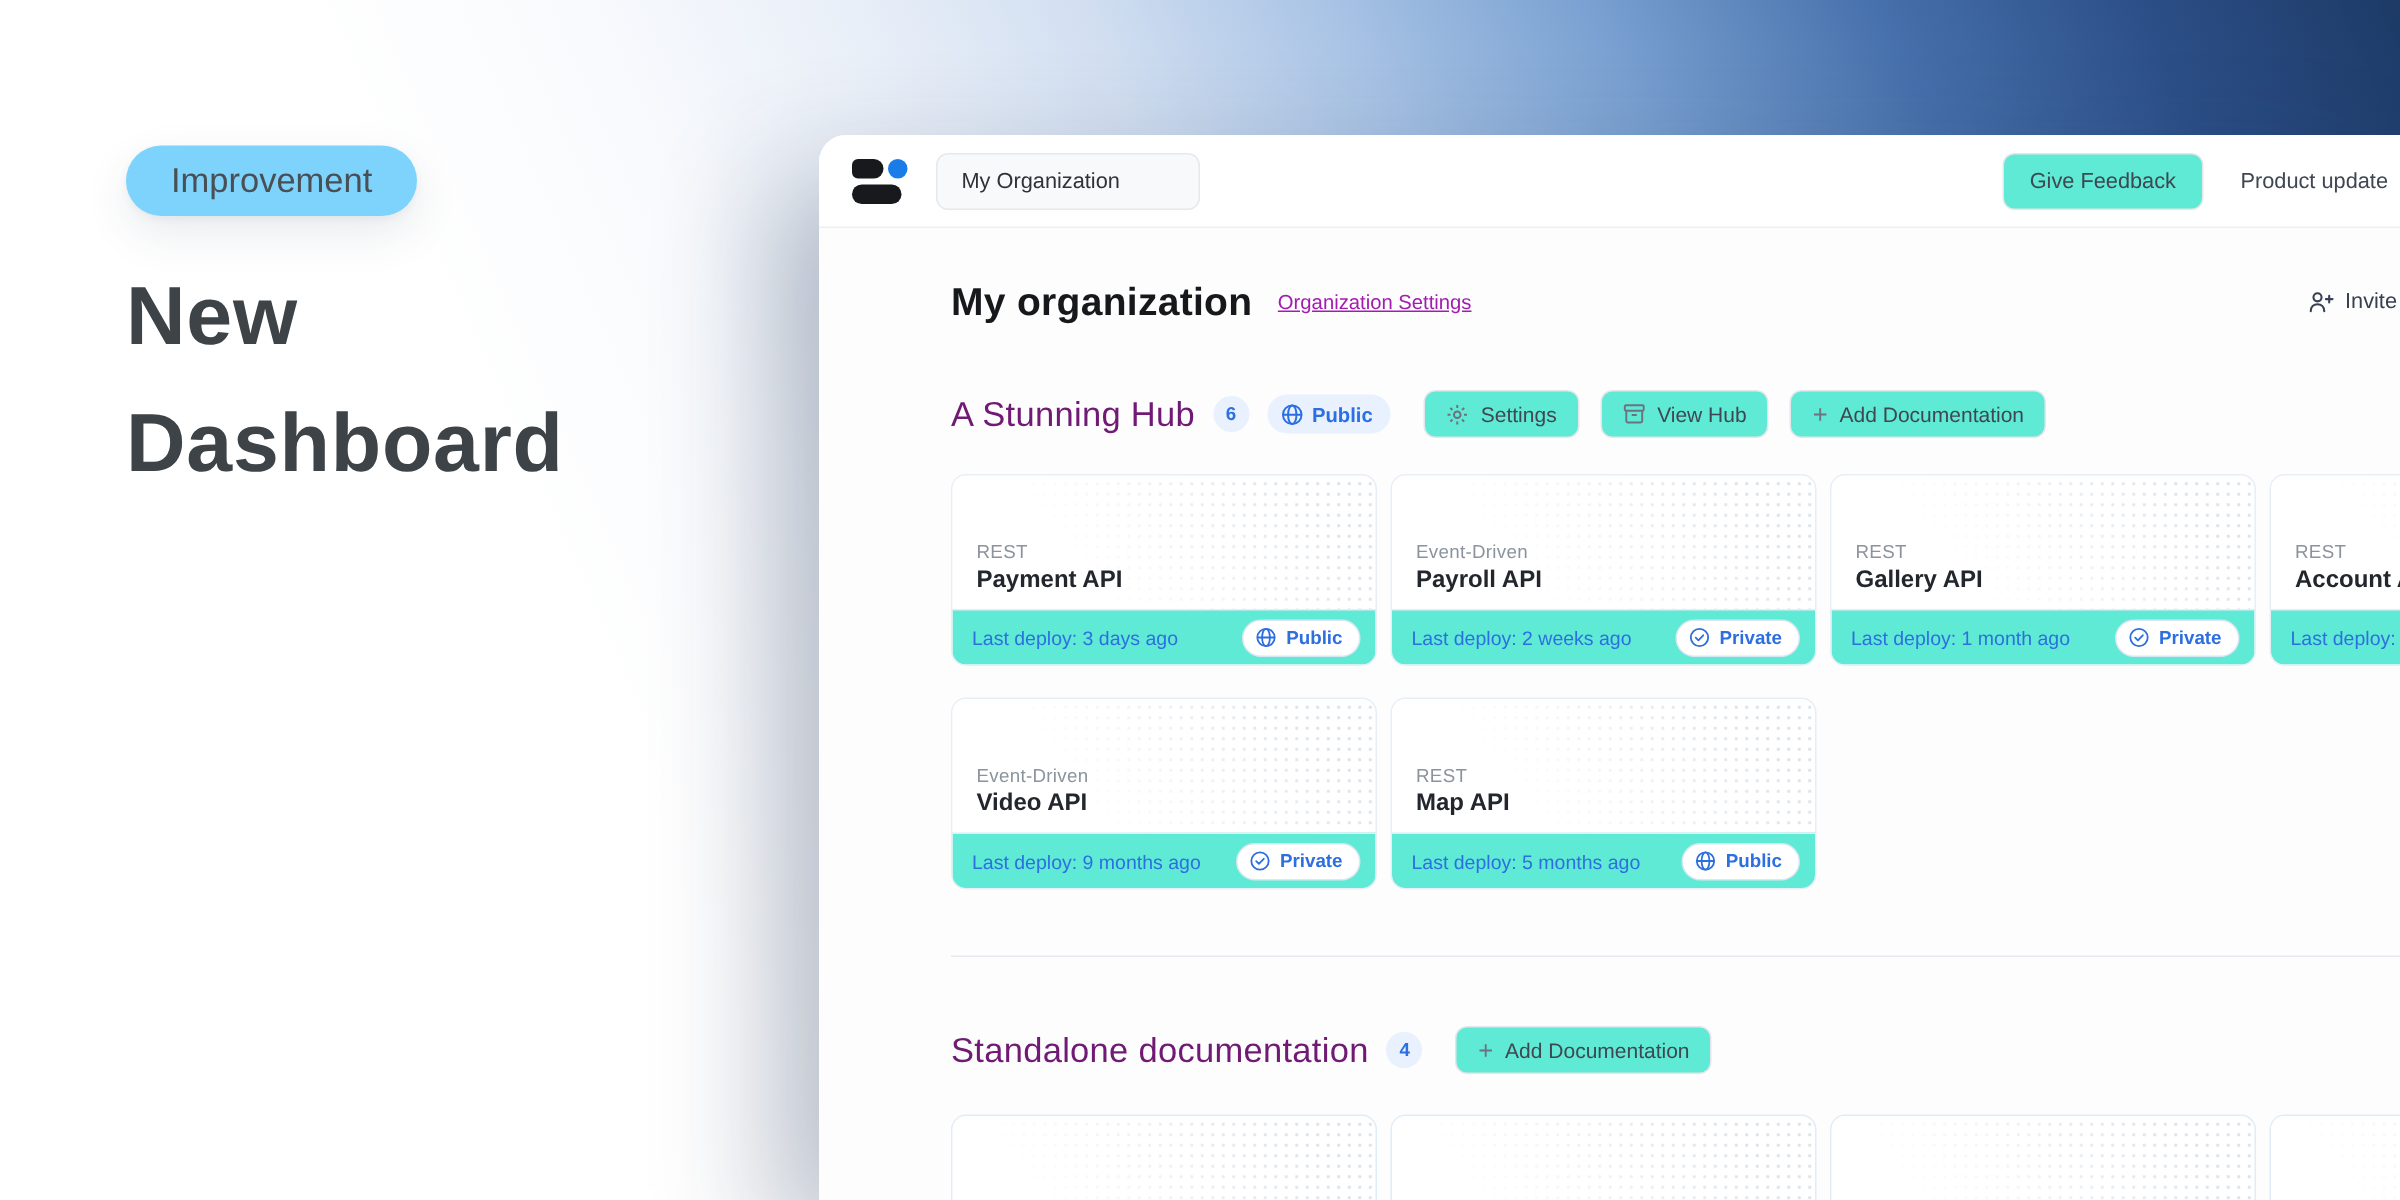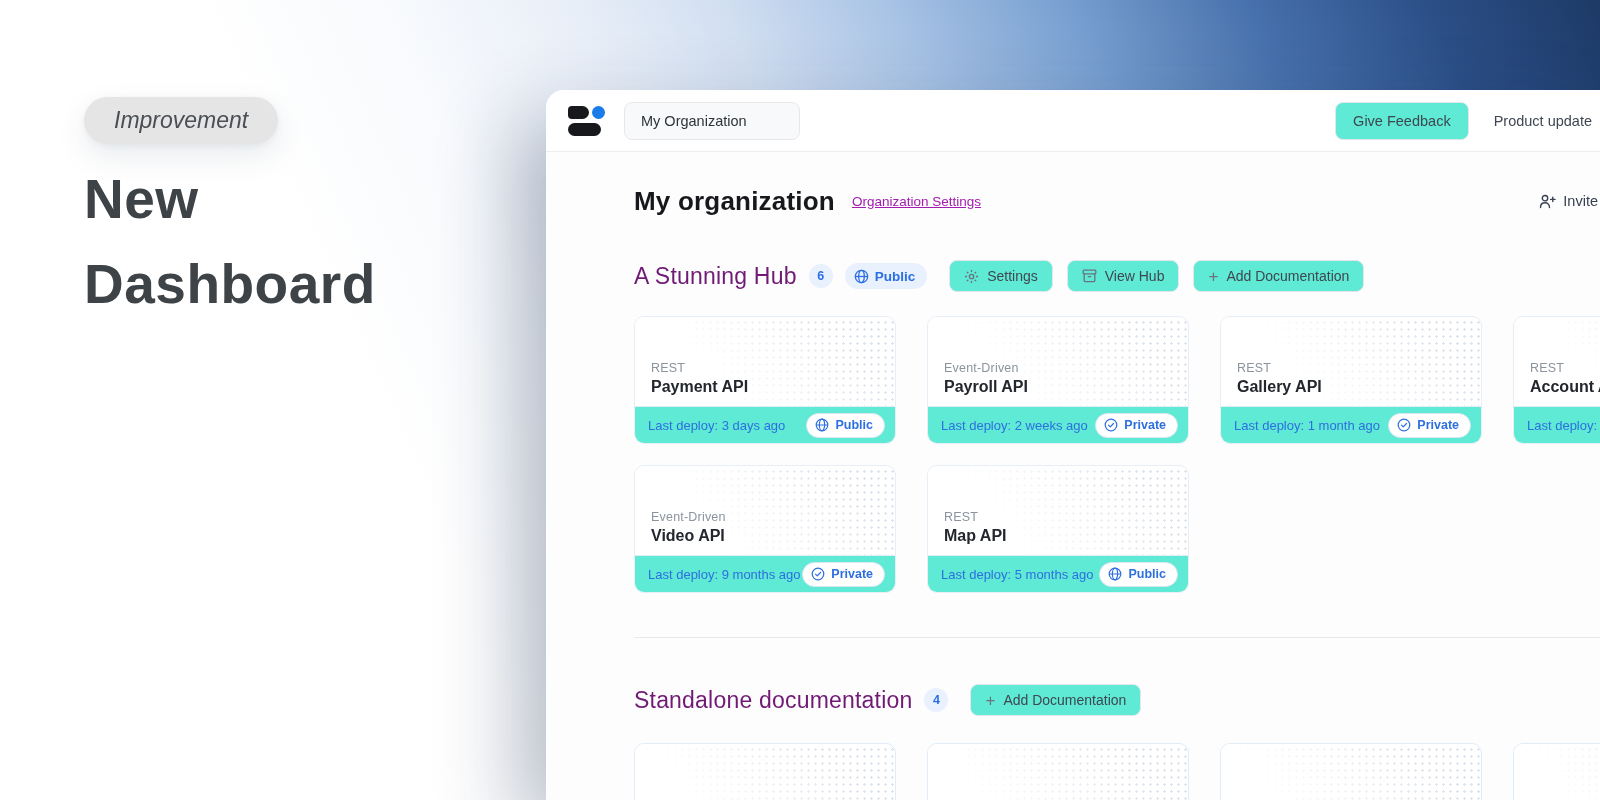--- a/index.html
+++ b/index.html
@@ -8,28 +8,27 @@
     font-family:"Liberation Sans", sans-serif;
     background:linear-gradient(246deg,
       #1d3a66 0%, #2c4f88 9%, #4771ac 18%, #7ba2d2 28%,
       #abc5e6 37%, #d2dff1 45%, #e9eff8 53%, #f8fafd 62%, #ffffff 72%);
     position:relative;
   }
 
   
   .hero-badge {
     position:absolute; left:84px; top:97px;
-    background:#e5e5e5; border-radius:24px; height:47px;
+    background:#7dd3fc; border-radius:24px; height:47px;
     display:inline-flex; align-items:center; padding:0 30px;
     font-size:23px; color:#4a4f55;
     box-shadow:0 12px 30px rgba(40,60,90,.10), 0 2px 6px rgba(40,60,90,.06);
-    font-style:italic;
   }
   .hero-title {
-    position:absolute; left:84px; top:157px;
+    position:absolute; left:84px; top:168px;
     font-size:55px; line-height:85px; font-weight:700; color:#3e4347;
     letter-spacing:.5px;
   }
 
   
   .panel {
     position:absolute; left:546px; top:90px; width:1054px; height:710px;
     background:#fdfdfe; border-radius:18px 0 0 0; overflow:hidden;
     box-shadow:-30px 30px 80px rgba(20,40,75,.30);
   }
@@ -80,21 +79,21 @@
   .btn-sm { height:32px; padding:0 14px;text-align:center; }
   .btn-sm .plus { font-size:17px; color:#6b7280; line-height:1; }
   .hub-actions { display:flex; gap:14px; margin-left:10px; }
 
   .cards-grid {
     margin-top:24px; display:grid;
     grid-template-columns:repeat(4, 262px);
     column-gap:31px; row-gap:21px; width:1260px;
   }
   .card {
-    width:262px; height:128px; background:#fff;
+    width:284px; height:128px; background:#fff;
     border:1px solid #e7eef6; border-radius:10px; overflow:hidden;
     display:flex; flex-direction:column; cursor:pointer;
   }
   .card-top {
     flex:1; position:relative; padding:44px 16px 0 16px;
     background-image:radial-gradient(circle, #dde3ea 1px, transparent 1.3px);
     background-size:7px 7px; background-position:2px 2px;
   }
   .card-top::before {
     content:""; position:absolute; inset:0;

